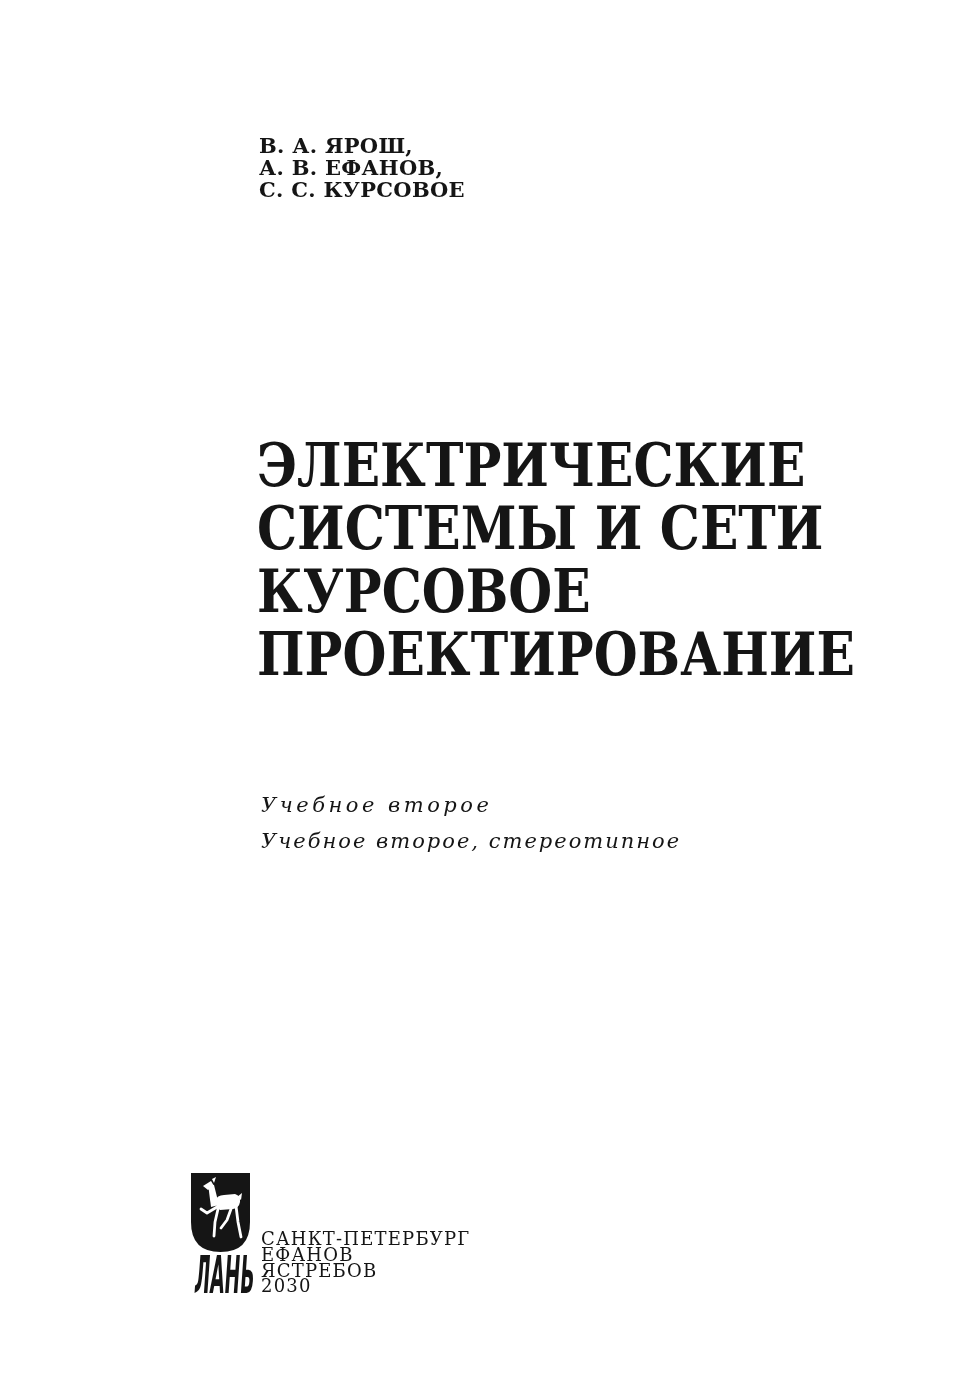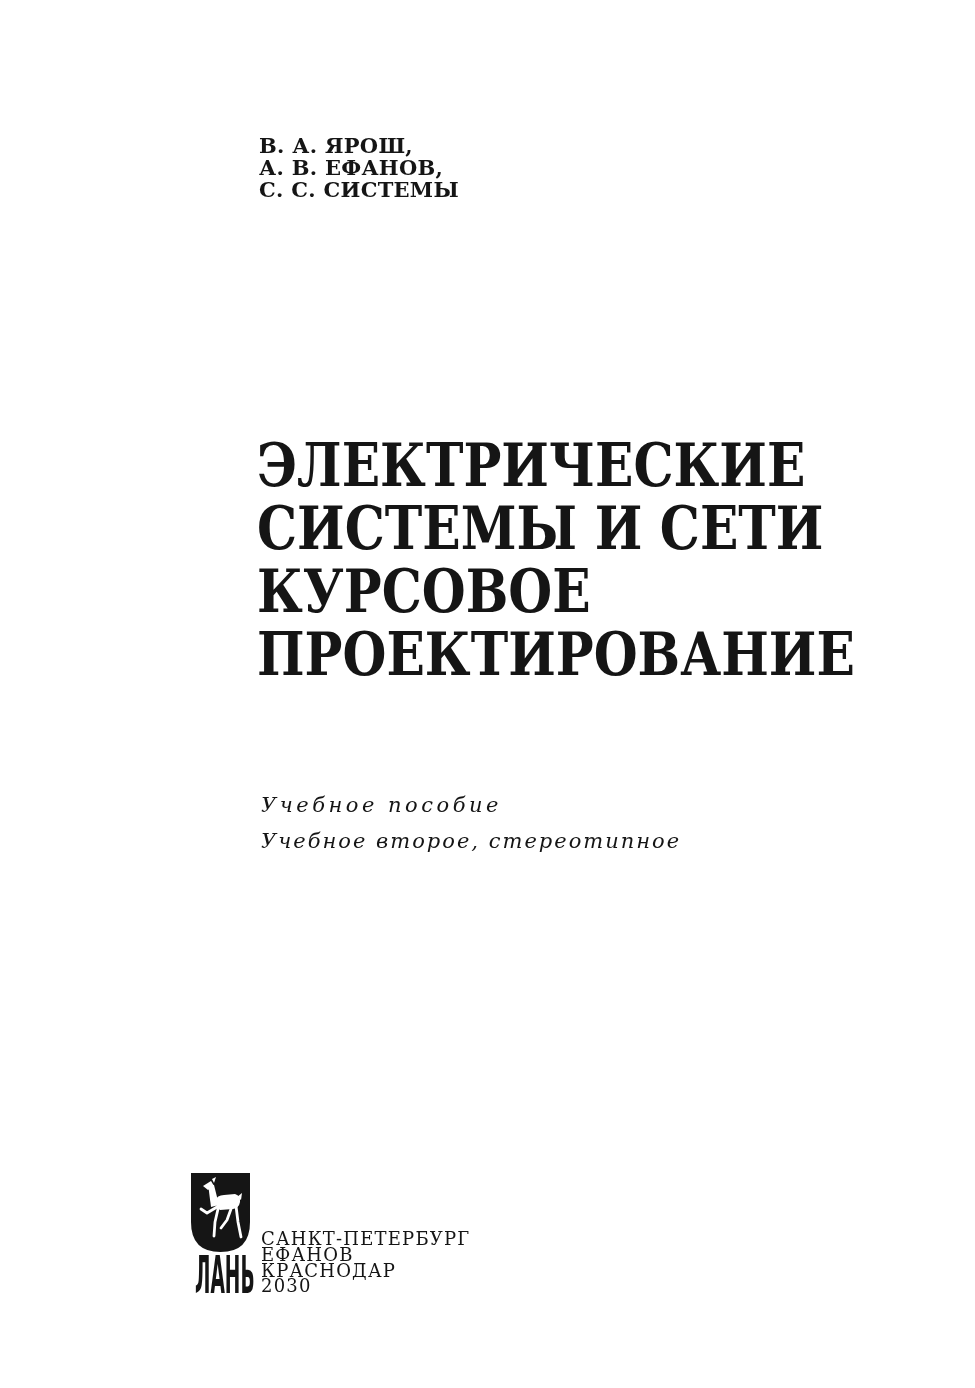--- a/index.html
+++ b/index.html
@@ -58,20 +58,21 @@
     top: 1173px;
     width: 59px;
     height: 79px;
   }
   .logo-wordmark {
     position: absolute;
     left: 194px;
     top: 1255px;
     width: 60px;
     height: 40px;
+    font-style: italic;
   }
 
   
   .imprint {
     position: absolute;
     left: 261px;
     top: 1231px;
     font-size: 18px;
     line-height: 15.8px;
     letter-spacing: 1.2px;
@@ -79,31 +80,31 @@
   }
 </style>
 </head>
 <body>
 
 <div class="page">
 
   <div class="authors">
     <div>В. А. ЯРОШ,</div>
     <div>А. В. ЕФАНОВ,</div>
-    <div>С. С. СИСТЕМЫ</div>
+    <div>С. С. КУРСОВОЕ</div>
   </div>
 
   <div class="book-title">
     <div>ЭЛЕКТРИЧЕСКИЕ</div>
     <div>СИСТЕМЫ И СЕТИ</div>
     <div>КУРСОВОЕ</div>
     <div>ПРОЕКТИРОВАНИЕ</div>
   </div>
 
-  <div class="subtitle-line subtitle-type">Учебное пособие</div>
+  <div class="subtitle-line subtitle-type">Учебное второе</div>
   <div class="subtitle-line subtitle-edition">Учебное второе, стереотипное</div>
 
   <div class="logo-shield">
     <svg width="59" height="79" viewBox="0 0 59 79">
       <path d="M0 0 H59 V49 Q59 79 29.5 79 Q0 79 0 49 Z" fill="#151515"></path>
       <g fill="#ffffff">
         <path d="M24 28 Q26 22 33 22 L44 21 Q50 23 49 29 Q48 35 42 36 L29 37 Q25 34 24 28 Z"></path>
         <polygon points="17,11 23,12 28,32 20,34"></polygon>
         <polygon points="12,13 20,8 23,13 17,17"></polygon>
         <polygon points="21,6 25,4 23,10"></polygon>
@@ -120,17 +121,17 @@
 
   <div class="logo-wordmark">
     <svg width="60" height="40" viewBox="0 0 60 40">
       <text x="0" y="0" transform="translate(1,38) scale(0.62,1.72)" font-family="DejaVu Sans, Liberation Sans, sans-serif" font-weight="bold" font-size="30" fill="#151515">ЛАНЬ</text>
     </svg>
   </div>
 
   <div class="imprint">
     <div>САНКТ-ПЕТЕРБУРГ</div>
     <div>ЕФАНОВ</div>
-    <div>КРАСНОДАР</div>
+    <div>ЯСТРЕБОВ</div>
     <div>2030</div>
   </div>
 
 </div>
 
 </body></html>

